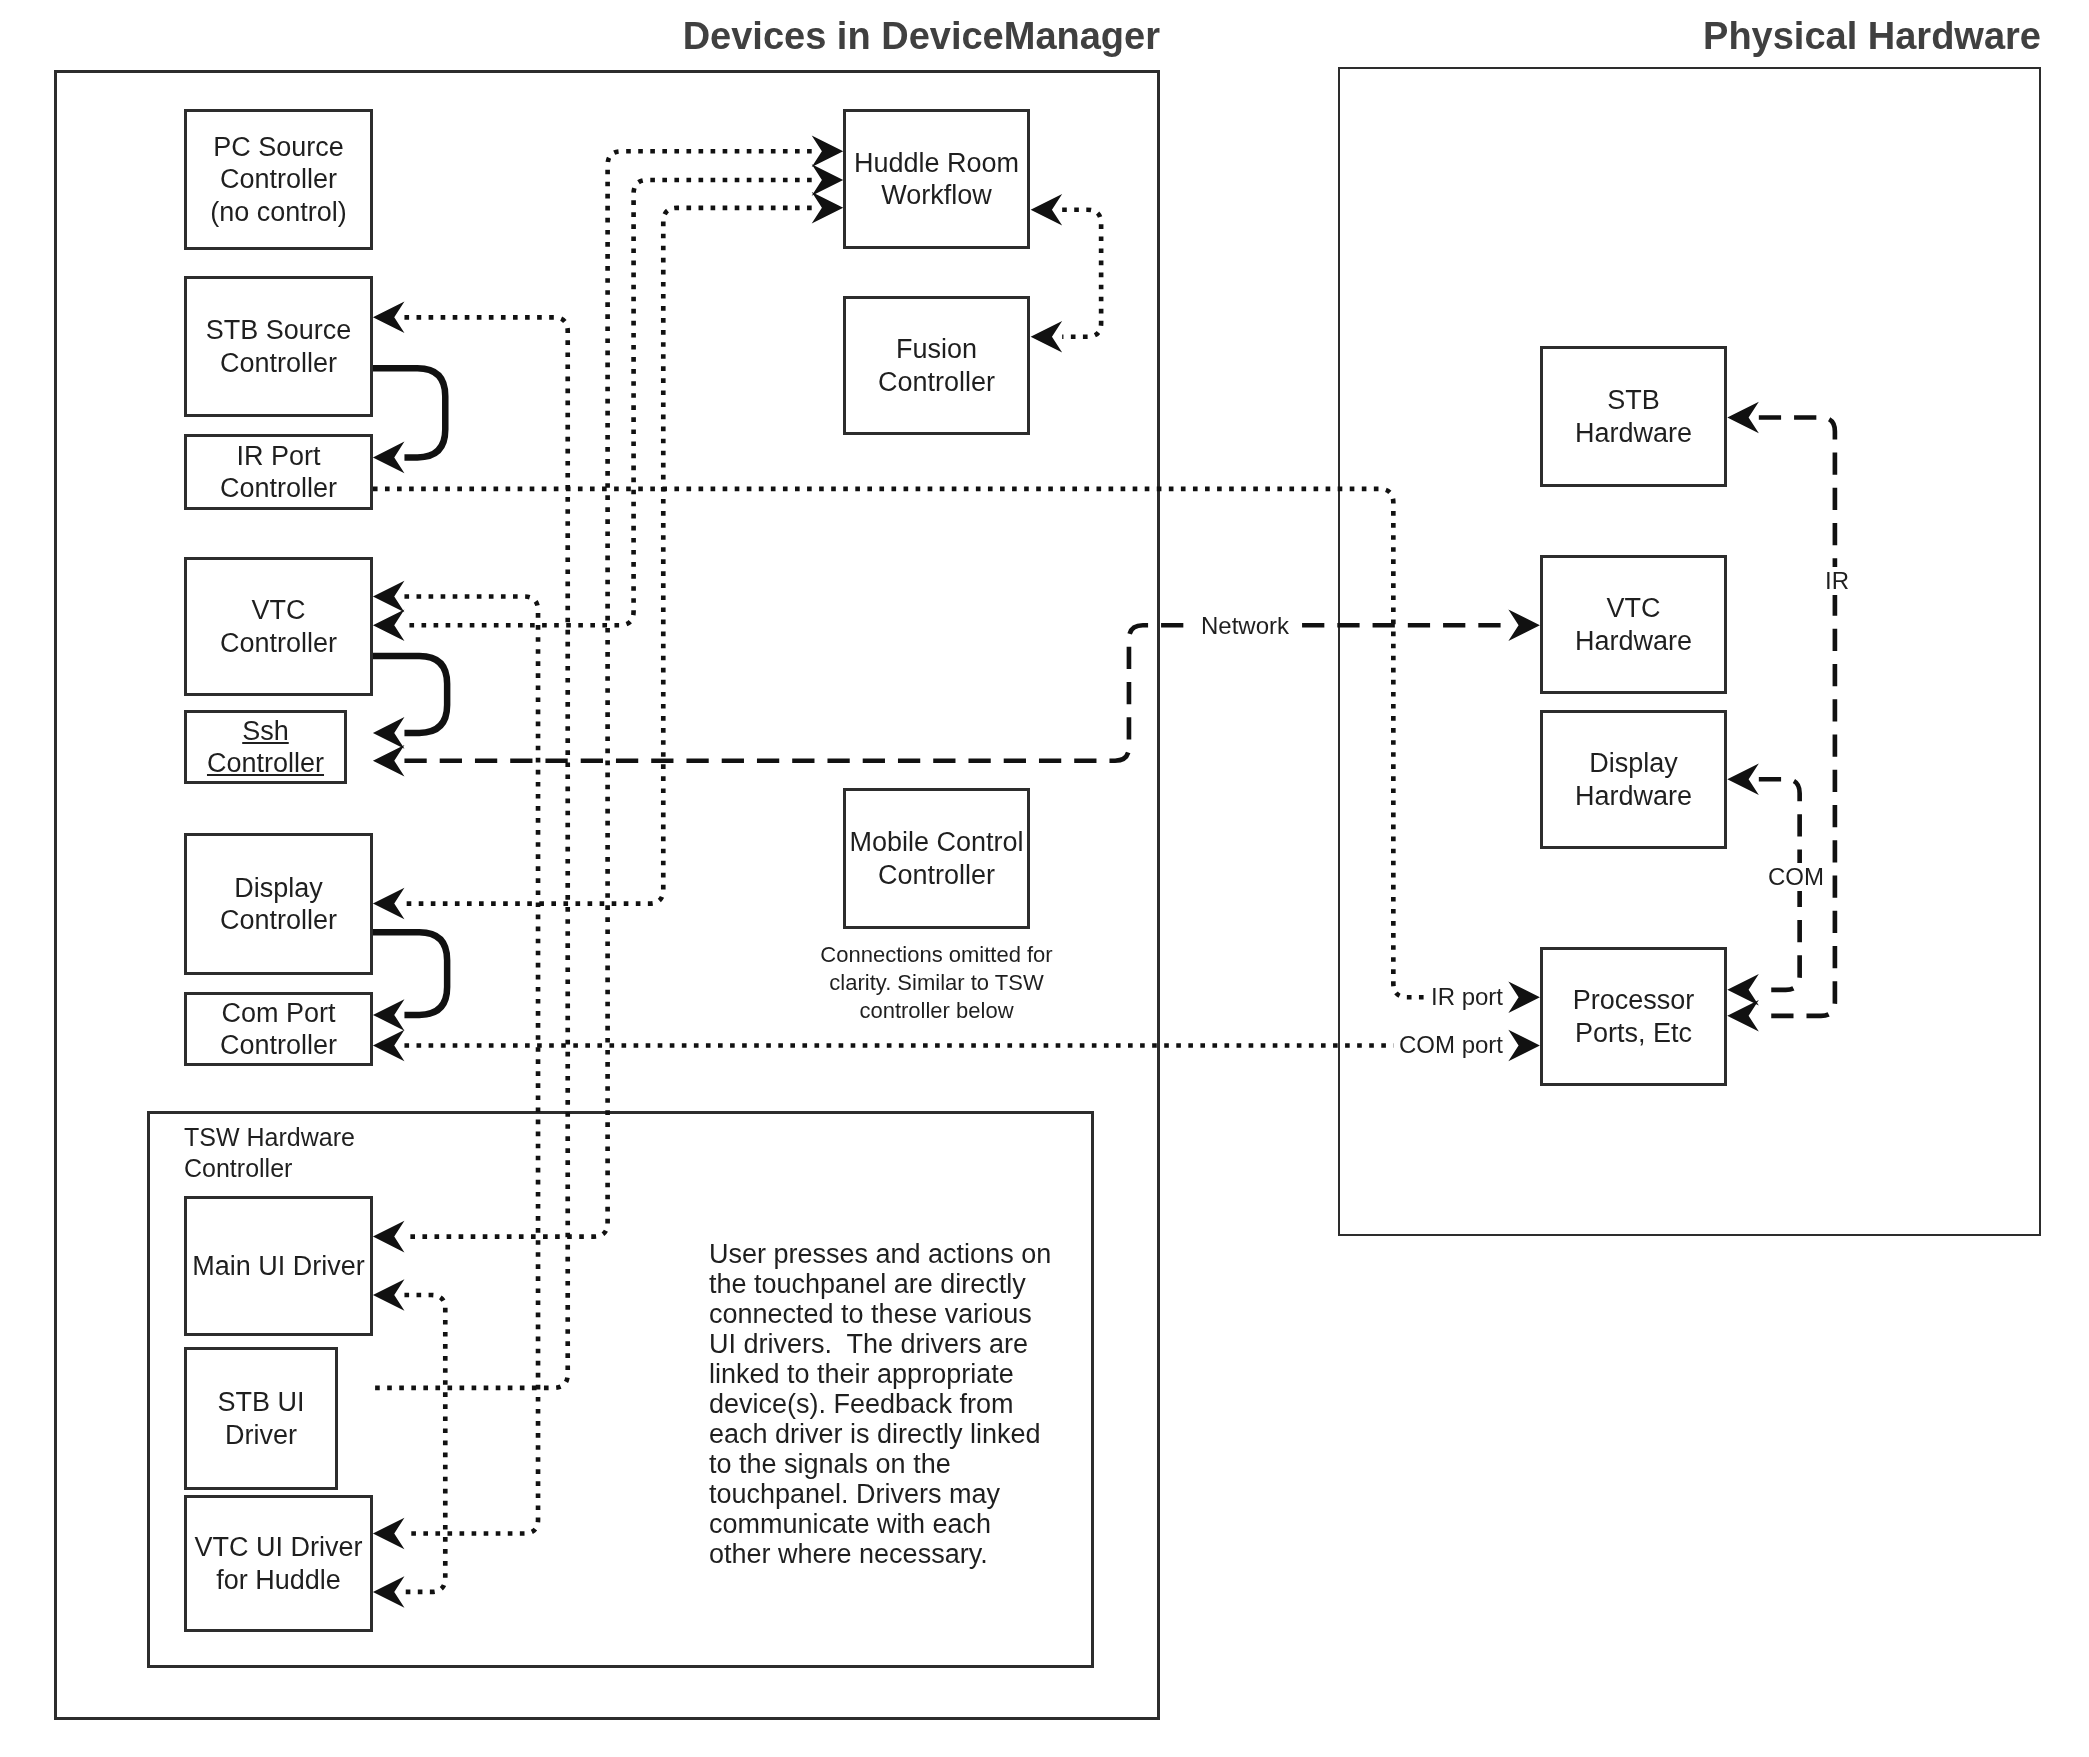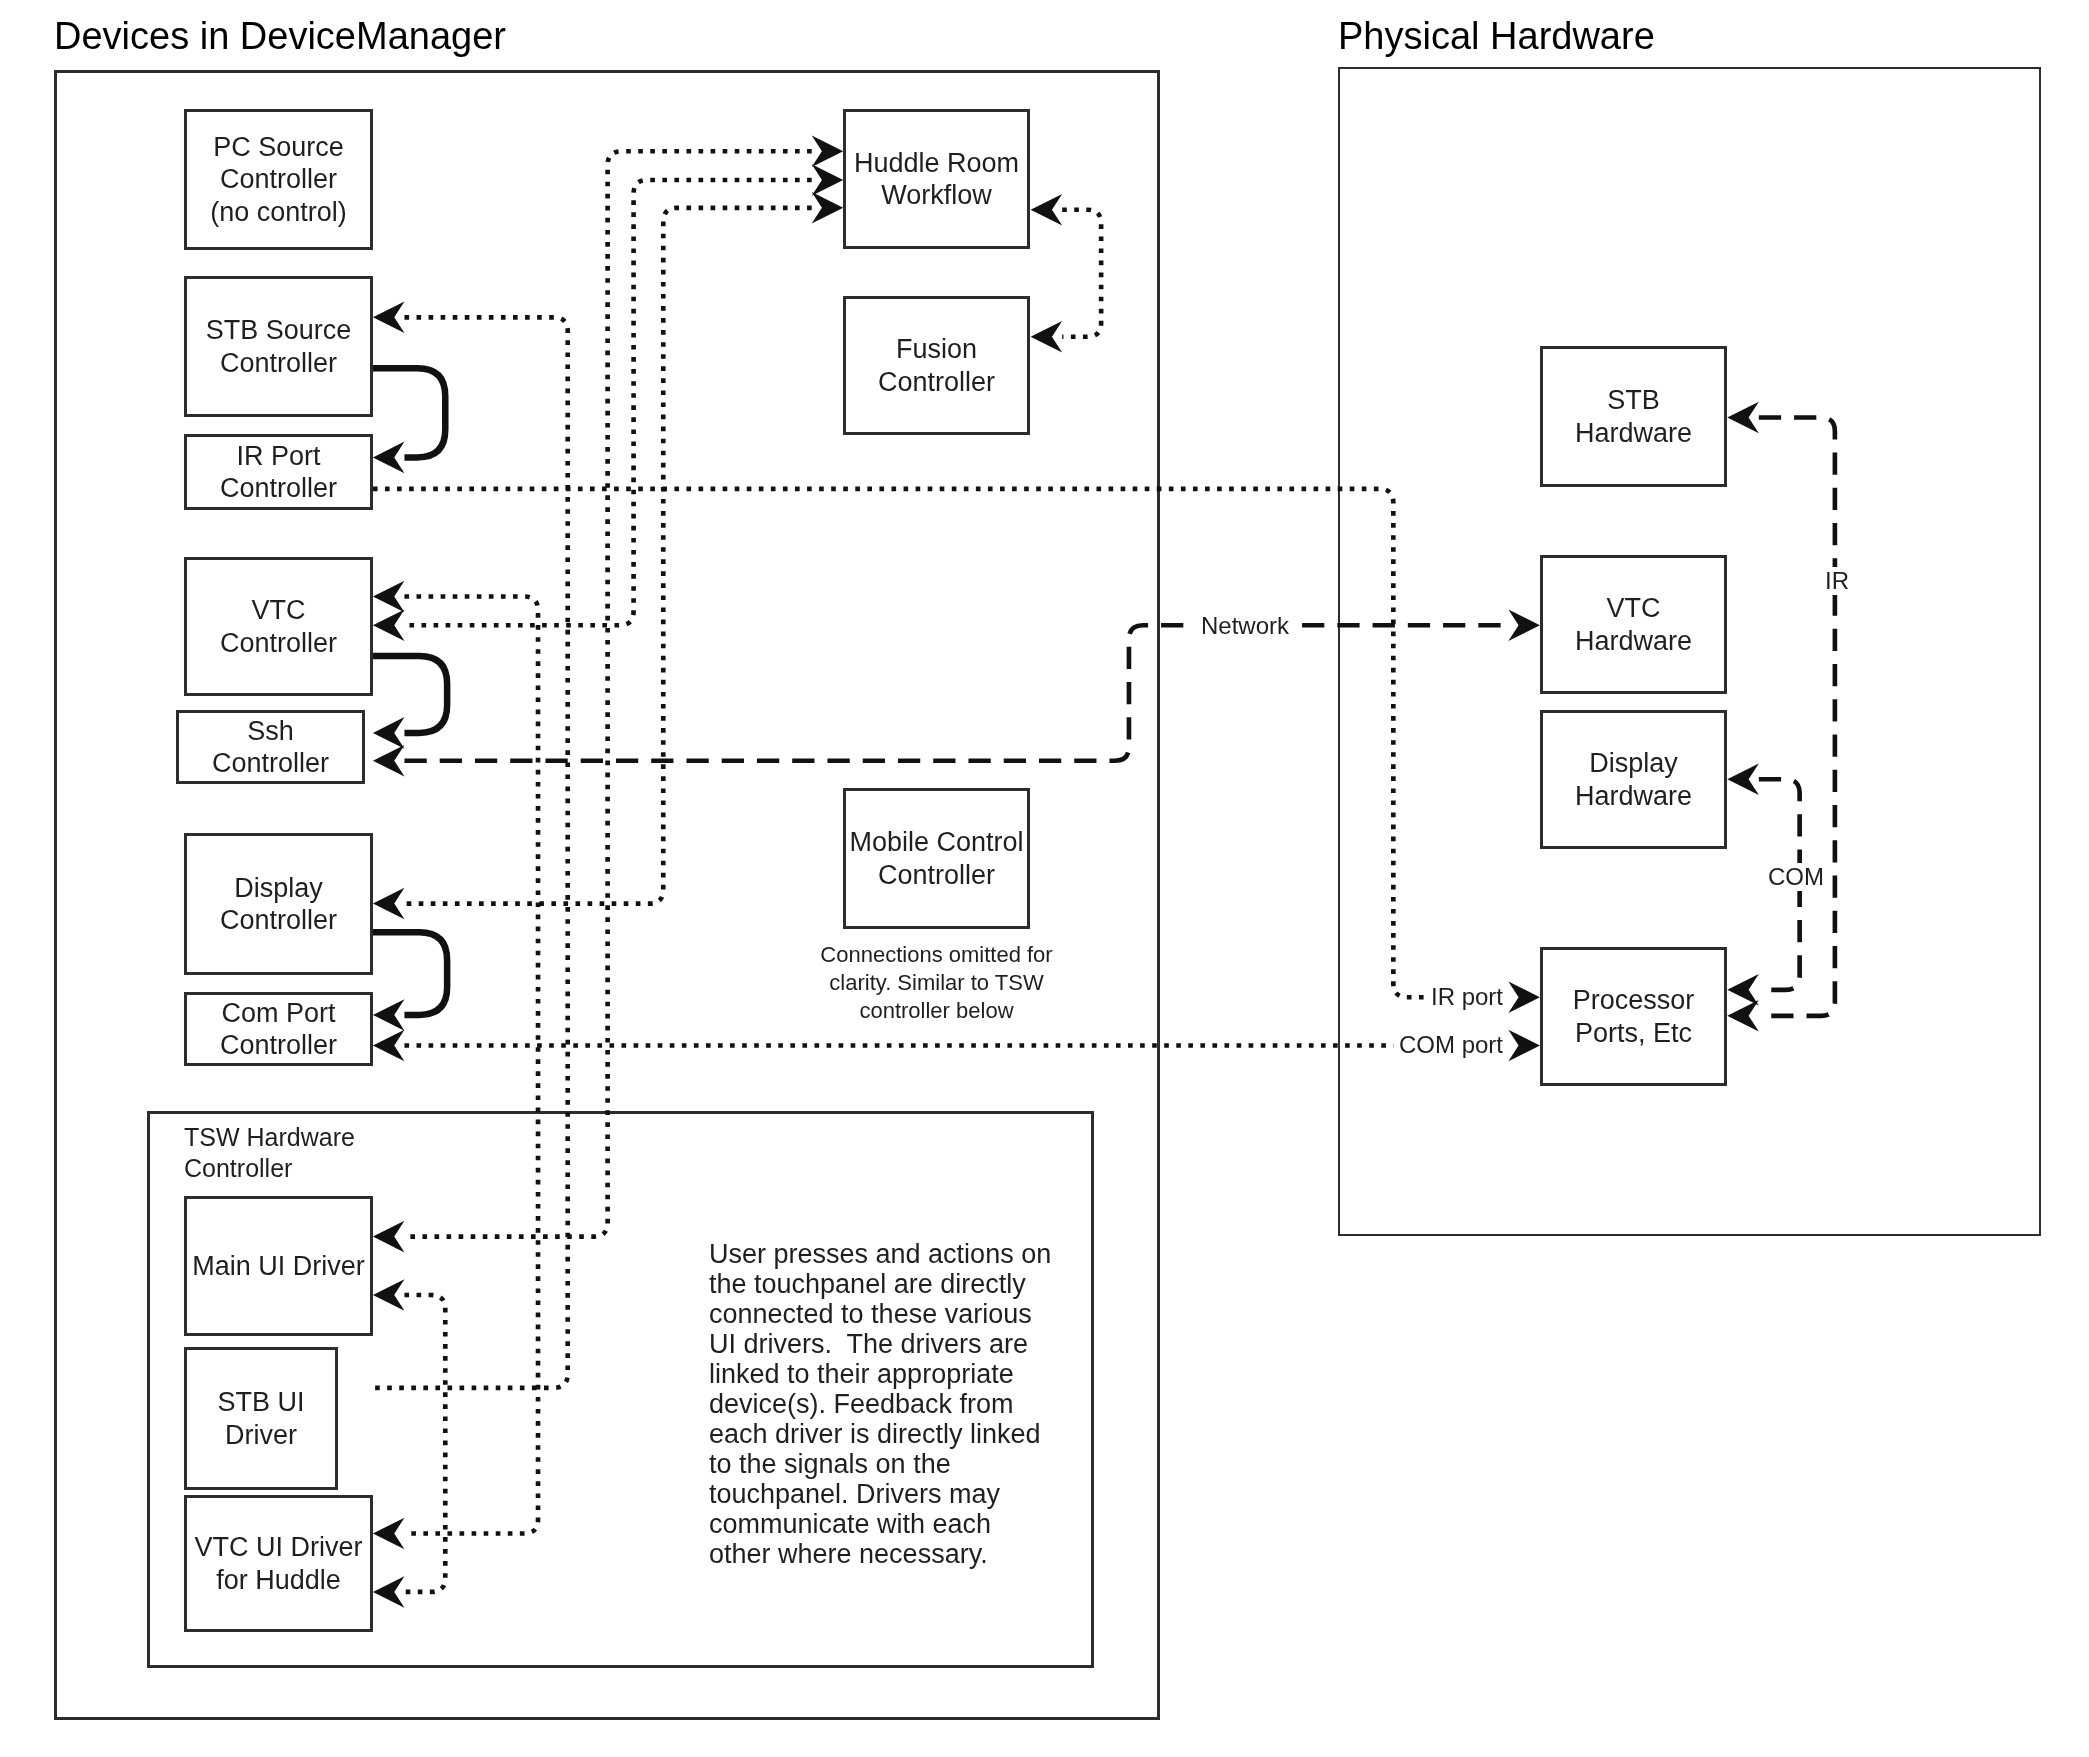--- a/index.html
+++ b/index.html
@@ -1,19 +1,19 @@
 <!DOCTYPE html>
 <html style="font-size:15px"><head>
 <meta charset="utf-8">
 <style>
   html,body{margin:0;padding:0;background:#ffffff;}
   body{width:2090px;height:1758px;position:relative;overflow:hidden;
        font-family:"Liberation Sans",sans-serif;color:#1f1f1f;}
   .abs{position:absolute;box-sizing:border-box;}
-  .title{font-weight:normal;font-size:38px;color:#000000;text-align:left;white-space:pre-wrap;}
+  .title{font-weight:bold;font-size:38px;color:#404040;text-align:right;white-space:pre-wrap;}
   .container{border:3.7px solid #2d2d2d;background:transparent;}
   .container.thin{border-width:2.8px;}
   .node{border:3.7px solid #2d2d2d;background:#ffffff;display:flex;align-items:center;
         justify-content:center;text-align:center;font-size:27px;line-height:1.2;
         white-space:pre-wrap;z-index:3;}
   .svglayer{position:absolute;left:0;top:0;z-index:2;}
   .linelabel{background:#ffffff;font-size:24px;padding:0 5.6px;white-space:nowrap;
              transform:translate(-50%,-50%);z-index:4;}
   .grouplabel{font-size:25px;line-height:1.22;white-space:pre-wrap;z-index:3;}
   .caption{font-size:22px;line-height:1.28;text-align:center;white-space:pre-wrap;z-index:3;}
@@ -123,21 +123,21 @@
 
 <div class="abs node" style="left:184px;top:109px;width:189px;height:141px;">PC Source
 Controller
 (no control)</div>
 <div class="abs node" style="left:184px;top:276px;width:189px;height:141px;">STB Source
 Controller</div>
 <div class="abs node" style="left:184px;top:434px;width:189px;height:76px;">IR Port
 Controller</div>
 <div class="abs node" style="left:184px;top:557px;width:189px;height:139px;">VTC
 Controller</div>
-<div class="abs node" style="left:176px;top:710px;width:189px;height:74px;">Ssh
+<div class="abs node" style="left:184px;top:710px;width:163px;height:74px;text-decoration:underline;">Ssh
 Controller</div>
 <div class="abs node" style="left:184px;top:833px;width:189px;height:142px;">Display
 Controller</div>
 <div class="abs node" style="left:184px;top:992px;width:189px;height:74px;">Com Port
 Controller</div>
 
 <div class="abs node" style="left:843px;top:109px;width:187px;height:140px;">Huddle Room
 Workflow</div>
 <div class="abs node" style="left:843px;top:296px;width:187px;height:139px;">Fusion
 Controller</div>

